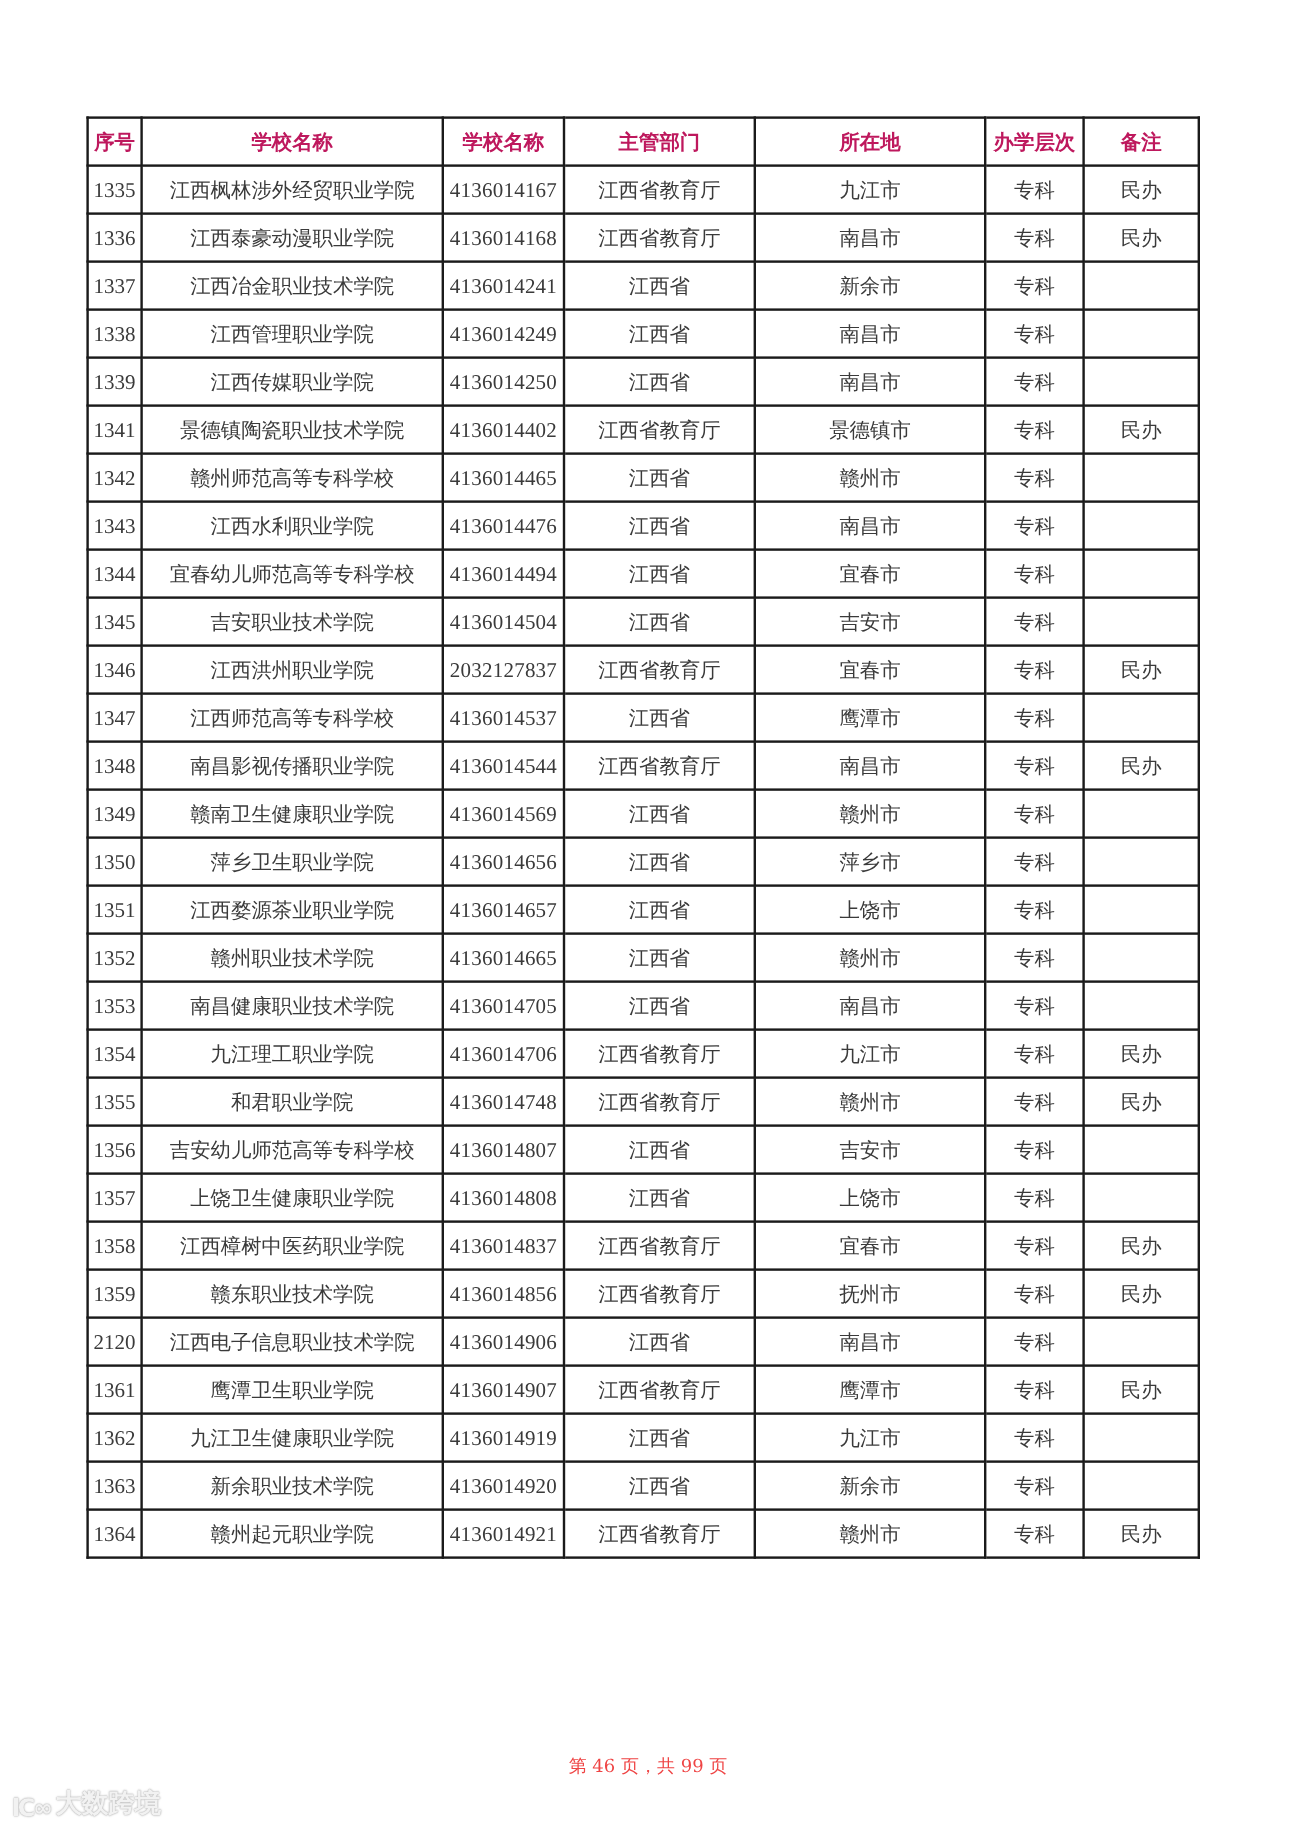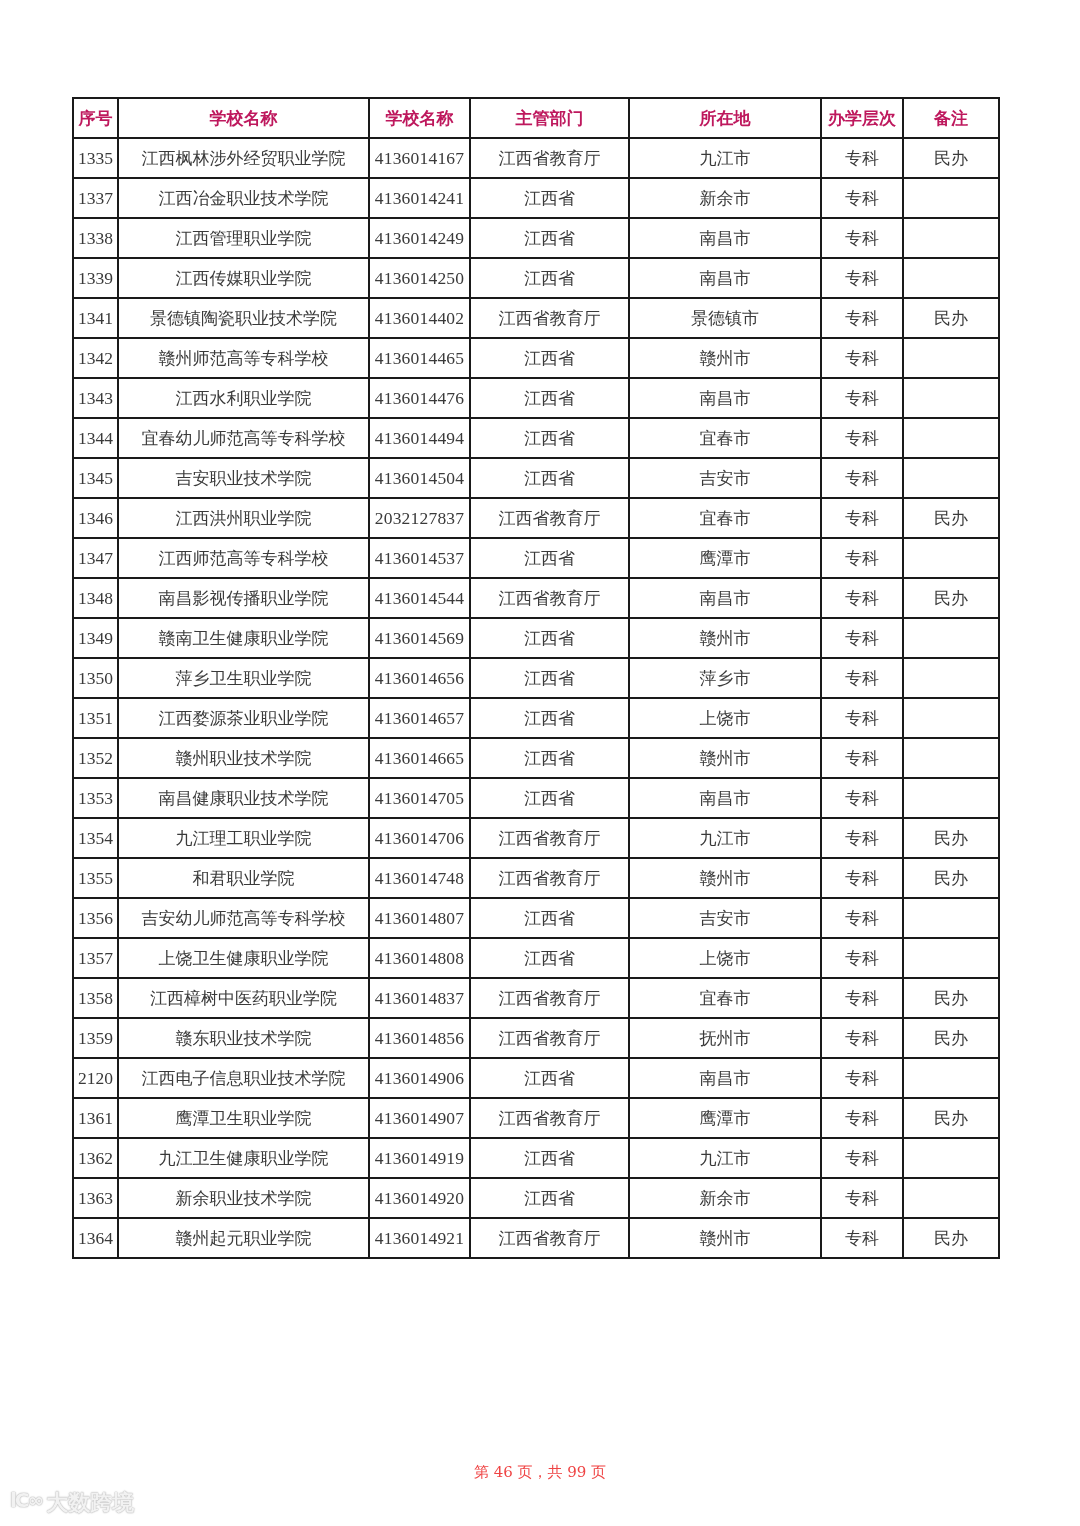--- a/index.html
+++ b/index.html
@@ -37,21 +37,21 @@
   .footer {
     position: absolute; left: 0; width: 1080px; top: 1463px;
     text-align: center; font-size: 15px; color: #ef4444;
     font-family: "DejaVu Serif", "Liberation Serif", serif;
   }
   .watermark {
     position: absolute; left: 10px; top: 1488px;
     font-family: "DejaVu Sans", "Liberation Sans", sans-serif;
     font-size: 22px; color: #f2f2f2; font-weight: bold;
     text-shadow: 0 0 2px #bdbdbd, 0 0 1px #999999;
-    display: flex; align-items: flex-start; gap: 4px;
+    display: flex; align-items: flex-end; gap: 4px;
   }
   .watermark .logo { font-size: 20px; letter-spacing: -2px; }
 </style>
 </head>
 <body>
 
 <table class="sheet">
   <colgroup>
     <col style="width:45px">
     <col style="width:251px">
@@ -76,20 +76,29 @@
       <tr>
         <td class="num">1335</td>
         <td>江西枫林涉外经贸职业学院</td>
         <td class="code">4136014167</td>
         <td>江西省教育厅</td>
         <td>九江市</td>
         <td>专科</td>
         <td>民办</td>
       </tr>
       <tr>
+        <td class="num">1336</td>
+        <td>江西泰豪动漫职业学院</td>
+        <td class="code">4136014168</td>
+        <td>江西省教育厅</td>
+        <td>南昌市</td>
+        <td>专科</td>
+        <td>民办</td>
+      </tr>
+      <tr>
         <td class="num">1337</td>
         <td>江西冶金职业技术学院</td>
         <td class="code">4136014241</td>
         <td>江西省</td>
         <td>新余市</td>
         <td>专科</td>
         <td></td>
       </tr>
       <tr>
         <td class="num">1338</td>

